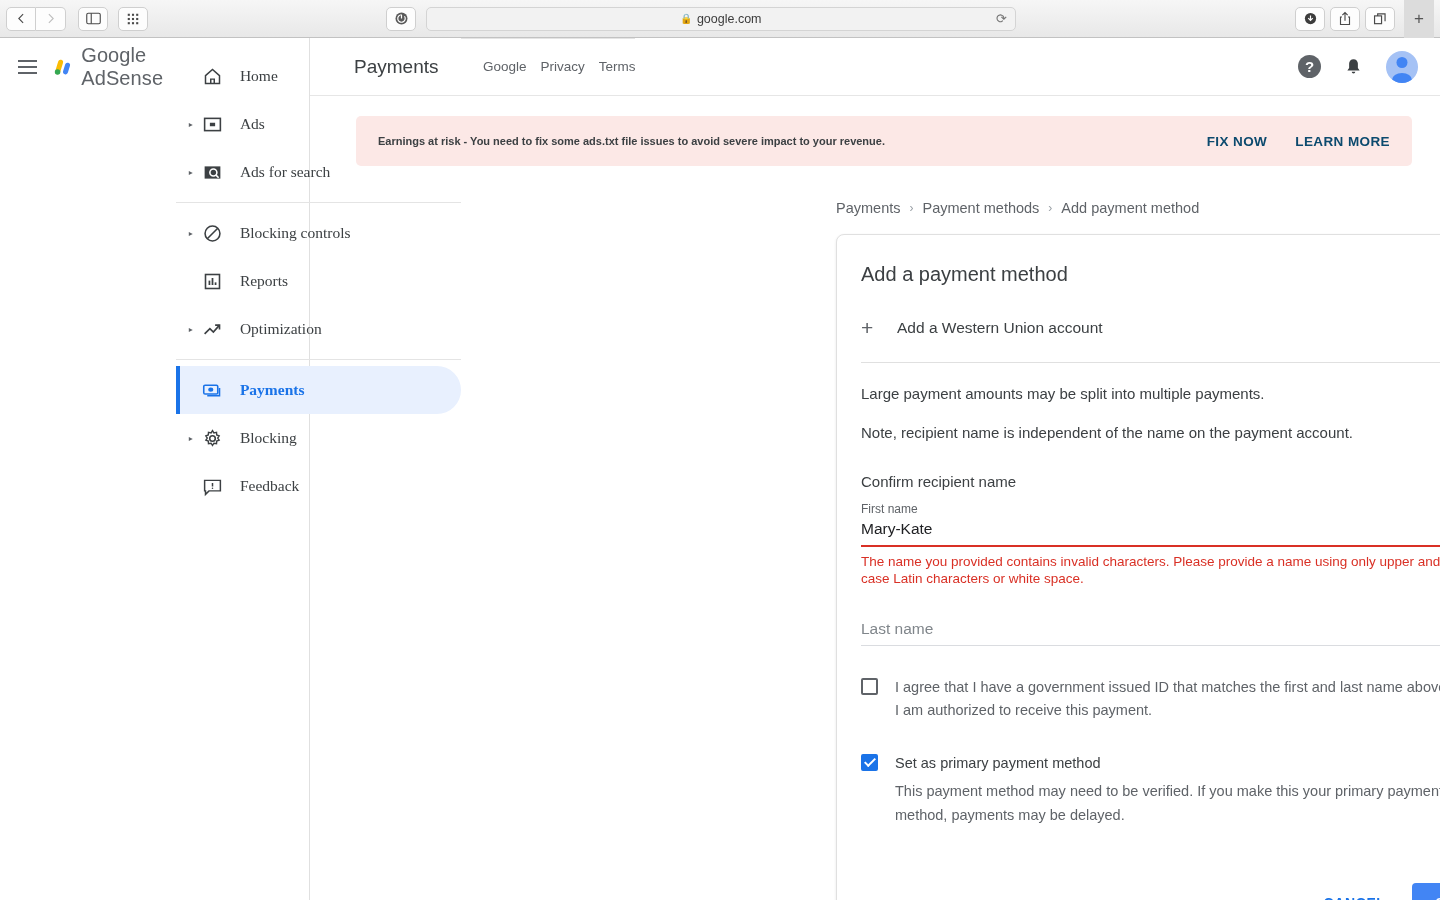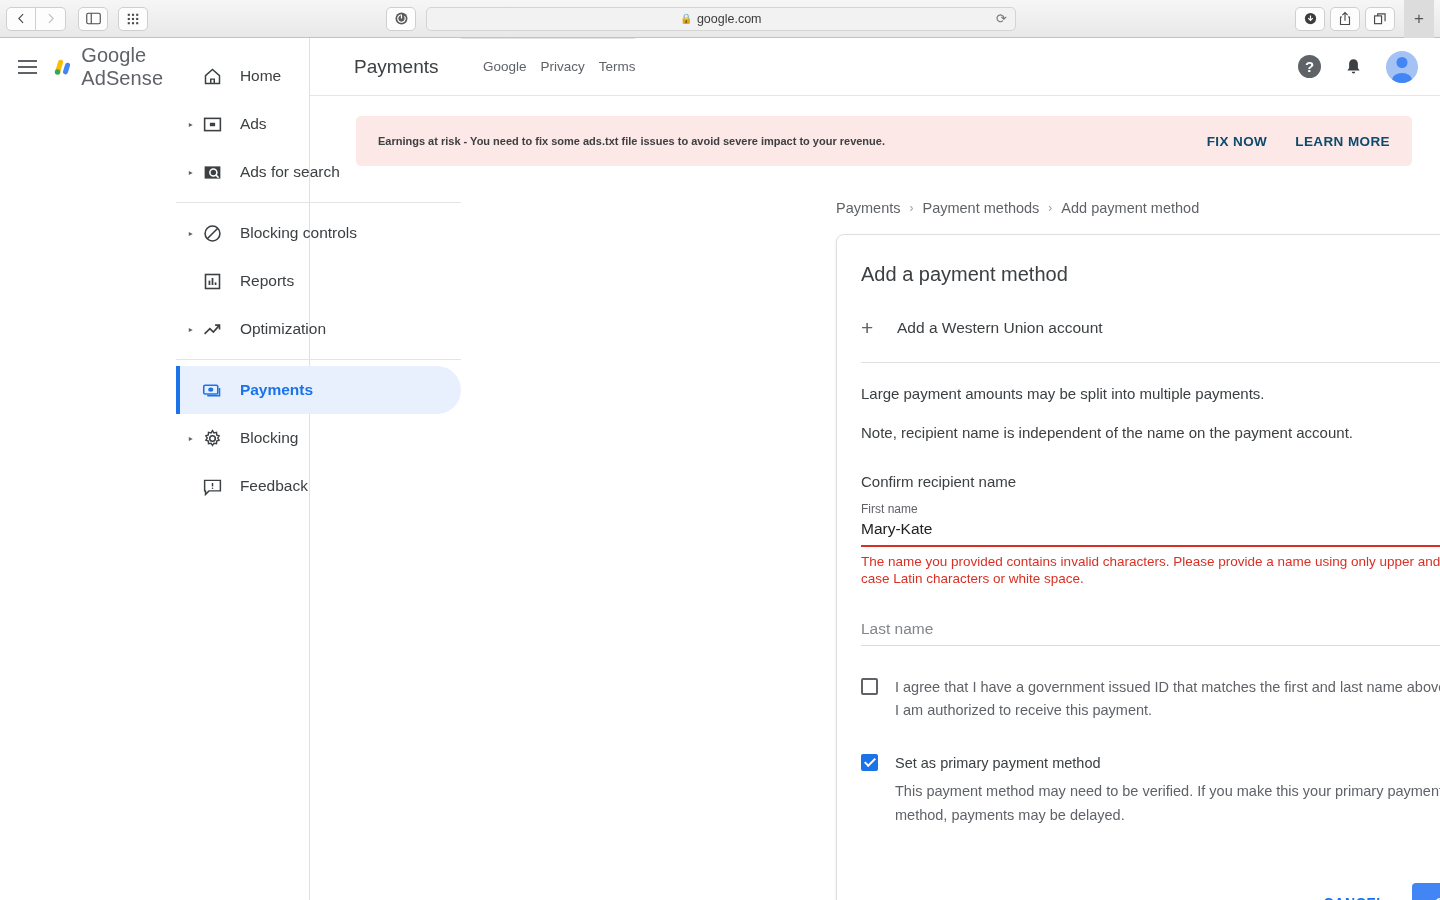--- a/index.html
+++ b/index.html
@@ -64,21 +64,21 @@
   }
   .brand-row {
     height: 58px; display: flex; align-items: center;
     padding-left: 18px; gap: 14px;
   }
   .hamburger { display: flex; flex-direction: column; gap: 4px; cursor: pointer; }
   .hamburger span { width: 19px; height: 2px; background: #5f6368; display: block; }
   .brand-lockup { display: flex; align-items: center; gap: 9px; }
   .brand-text { font-size: 20px; color: #5f6368; letter-spacing: .1px; }
   .nav-sections { flex: 1; padding-top: 8px; }
-  .nav-sec { padding: 6px 0; }
+  .nav-sec { padding: 6px 0; font-family: Liberation Serif, serif; }
   .nav-sec + .nav-sec { border-top: 1px solid #e4e4e4; }
   .nav-item {
     height: 48px; display: flex; align-items: center;
     position: relative; cursor: pointer; padding-left: 8px;
   }
   .nav-item .caret {
     width: 14px; font-size: 8px; color: #5f6368; text-align: center; flex-shrink: 0;
   }
   .nav-item .nav-ico {
     width: 30px; display: flex; align-items: center; justify-content: center;

